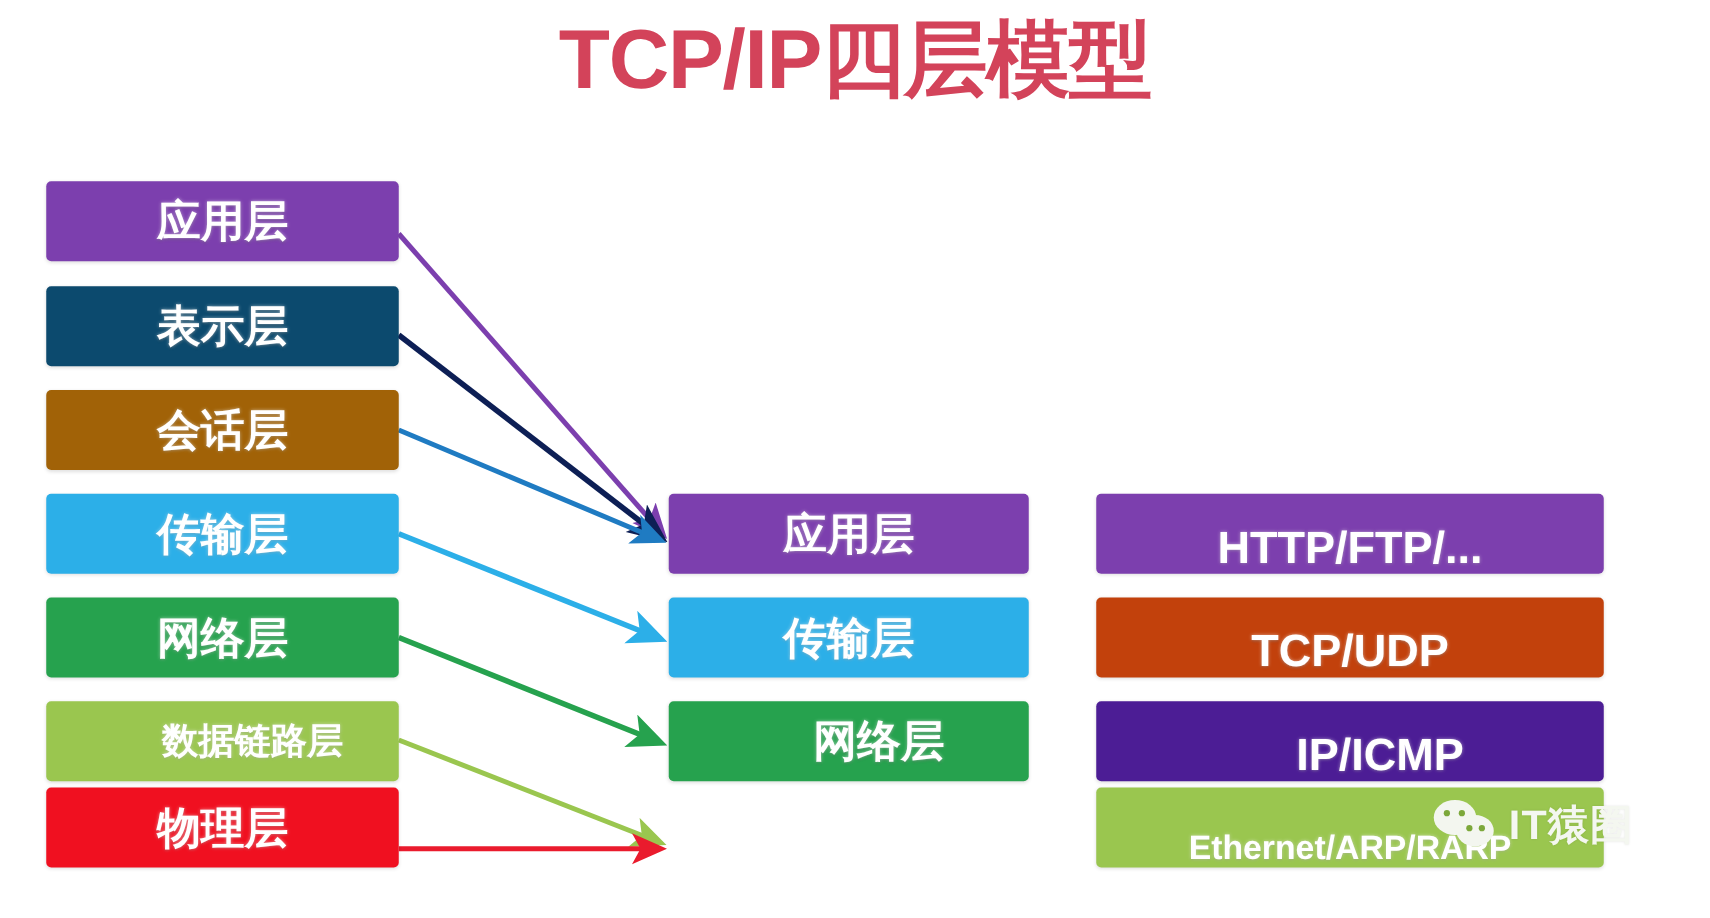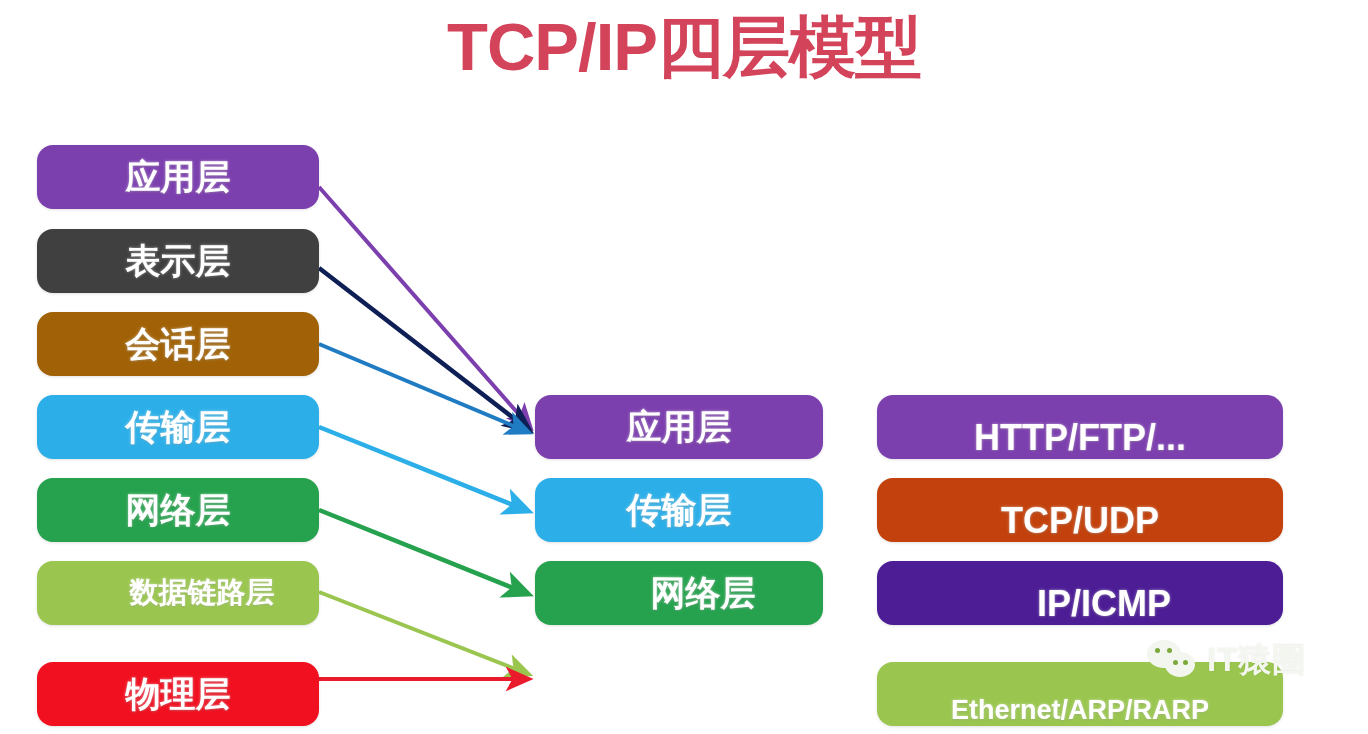--- a/index.html
+++ b/index.html
@@ -32,21 +32,21 @@
   .arrow-layer {
     position: absolute;
     left: 0;
     top: 0;
     width: 1368px;
     height: 734px;
     pointer-events: none;
   }
   .box {
     position: absolute;
-    border-radius: 16px;
+    border-radius: 4px;
     display: flex;
     align-items: center;
     justify-content: center;
     color: #ffffff;
     font-weight: bold;
     text-shadow: 0 0 3px rgba(255,255,255,0.55), 0 1px 2px rgba(0,0,0,0.18);
     box-shadow: 0 1px 3px rgba(0,0,0,0.12);
     white-space: nowrap;
     box-sizing: border-box;
   }
@@ -55,21 +55,21 @@
   .tcp-box   { left: 535px; width: 288px; height: 64px; font-size: 35px; }
   .proto-box { left: 877px; width: 406px; height: 64px; font-size: 36px; align-items: flex-end; }
   .proto-box.small-label { font-size: 27px; }
 
   .r0 { top: 145px; }
   .r1 { top: 229px; }
   .r2 { top: 312px; }
   .r3 { top: 395px; }
   .r4 { top: 478px; }
   .r5 { top: 561px; padding-left: 48px; }
-  .r6 { top: 662px; }
+  .r6 { top: 630px; }
 
   #watermark {
     position: absolute;
     left: 1147px;
     top: 638px;
     width: 180px;
     height: 62px;
     display: flex;
     align-items: flex-start;
     pointer-events: none;
@@ -144,21 +144,21 @@
     <line x1="319" y1="344" x2="528" y2="432" stroke="#1f7bc2" stroke-width="4" marker-end="url(#hd-steel)"></line>
     <line x1="319" y1="427" x2="528" y2="511" stroke="#2cafe8" stroke-width="4.5" marker-end="url(#hd-blue)"></line>
     <line x1="319" y1="510" x2="528" y2="594" stroke="#26a24e" stroke-width="4.5" marker-end="url(#hd-green)"></line>
     <line x1="319" y1="592" x2="528" y2="674" stroke="#9ac64f" stroke-width="4" marker-end="url(#hd-lgreen)"></line>
     <line x1="319" y1="679" x2="528" y2="679" stroke="#ea1b2d" stroke-width="4" marker-end="url(#hd-red)"></line>
   </svg>
 
   <div class="box osi-box r0" style="background: rgb(124, 63, 174);">
     <span>应用层</span>
   </div>
-  <div class="box osi-box r1" style="background: #404040;">
+  <div class="box osi-box r1" style="background: #0c4a6e;">
     <span>表示层</span>
   </div>
   <div class="box osi-box r2" style="background: #a16207;">
     <span>会话层</span>
   </div>
   <div class="box osi-box r3" style="background: rgb(44, 175, 232);">
     <span>传输层</span>
   </div>
   <div class="box osi-box r4" style="background: rgb(38, 162, 78);">
     <span>网络层</span>

